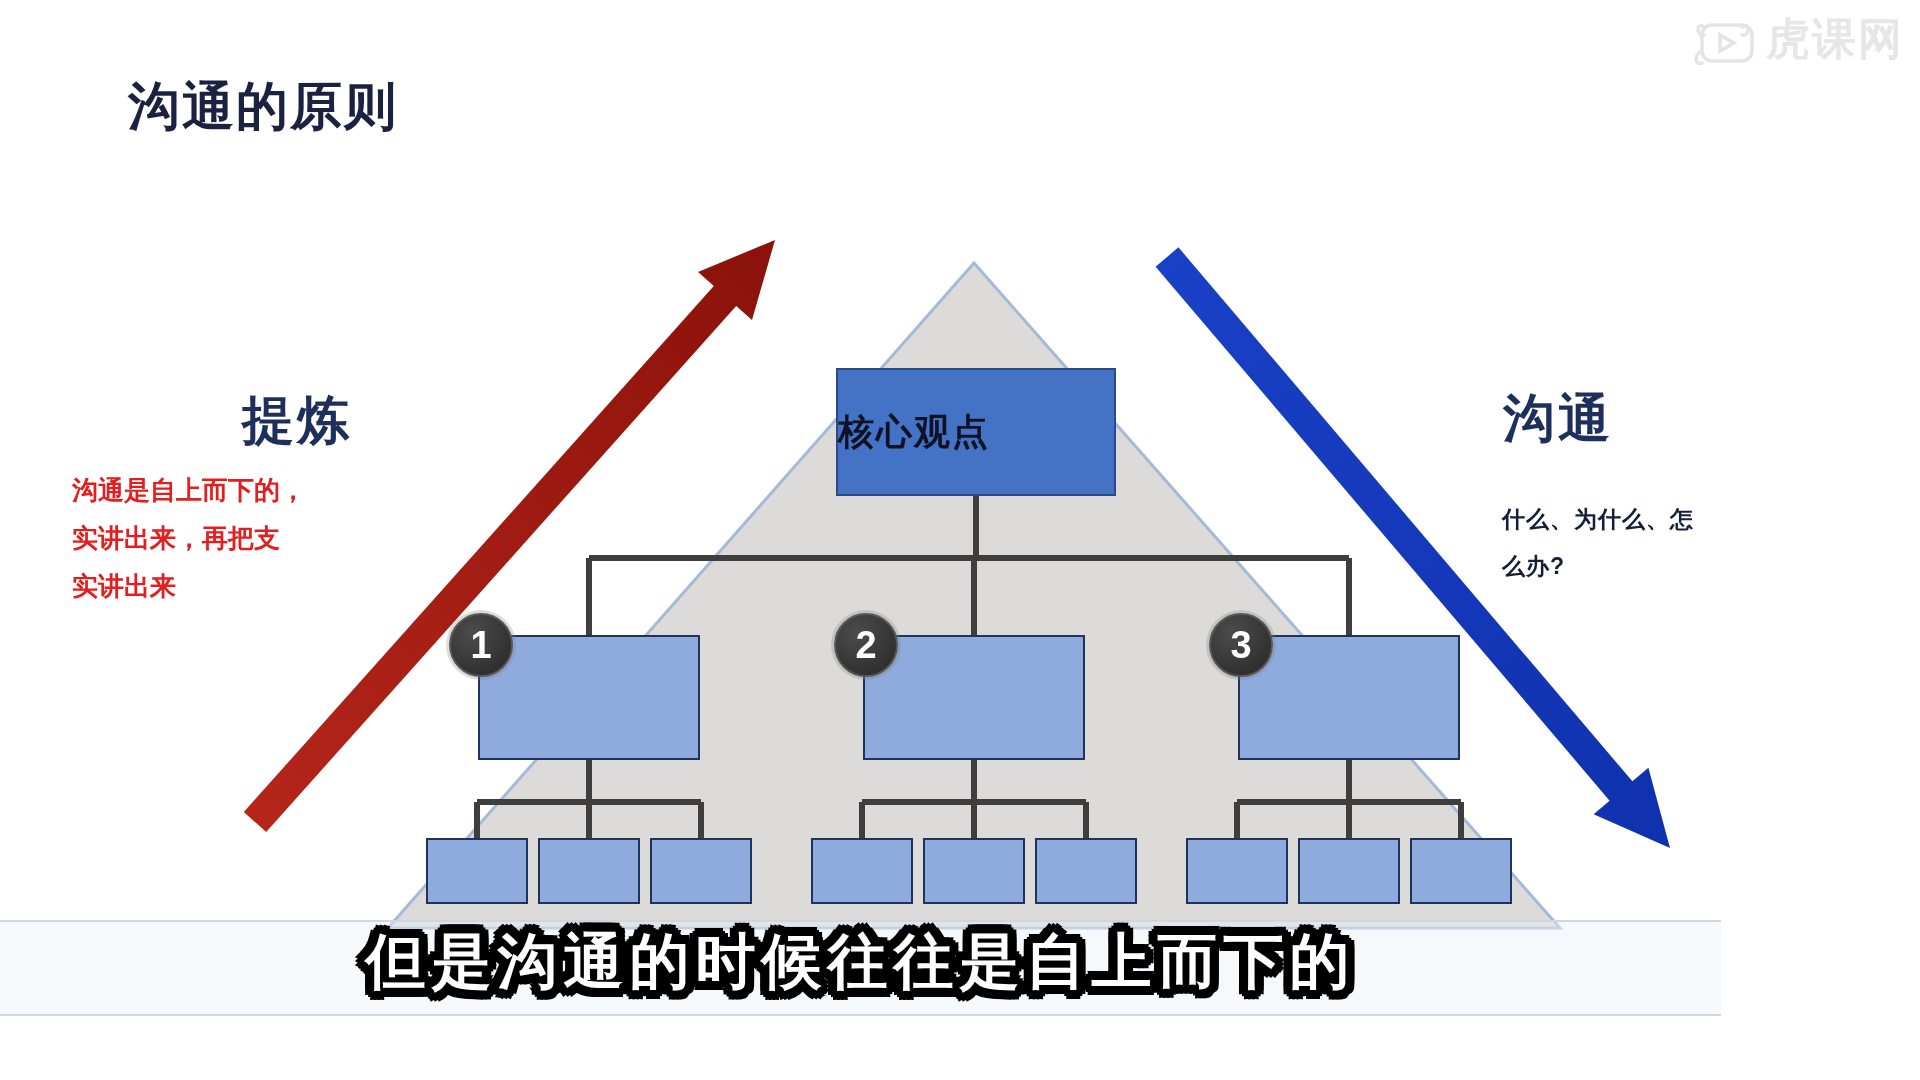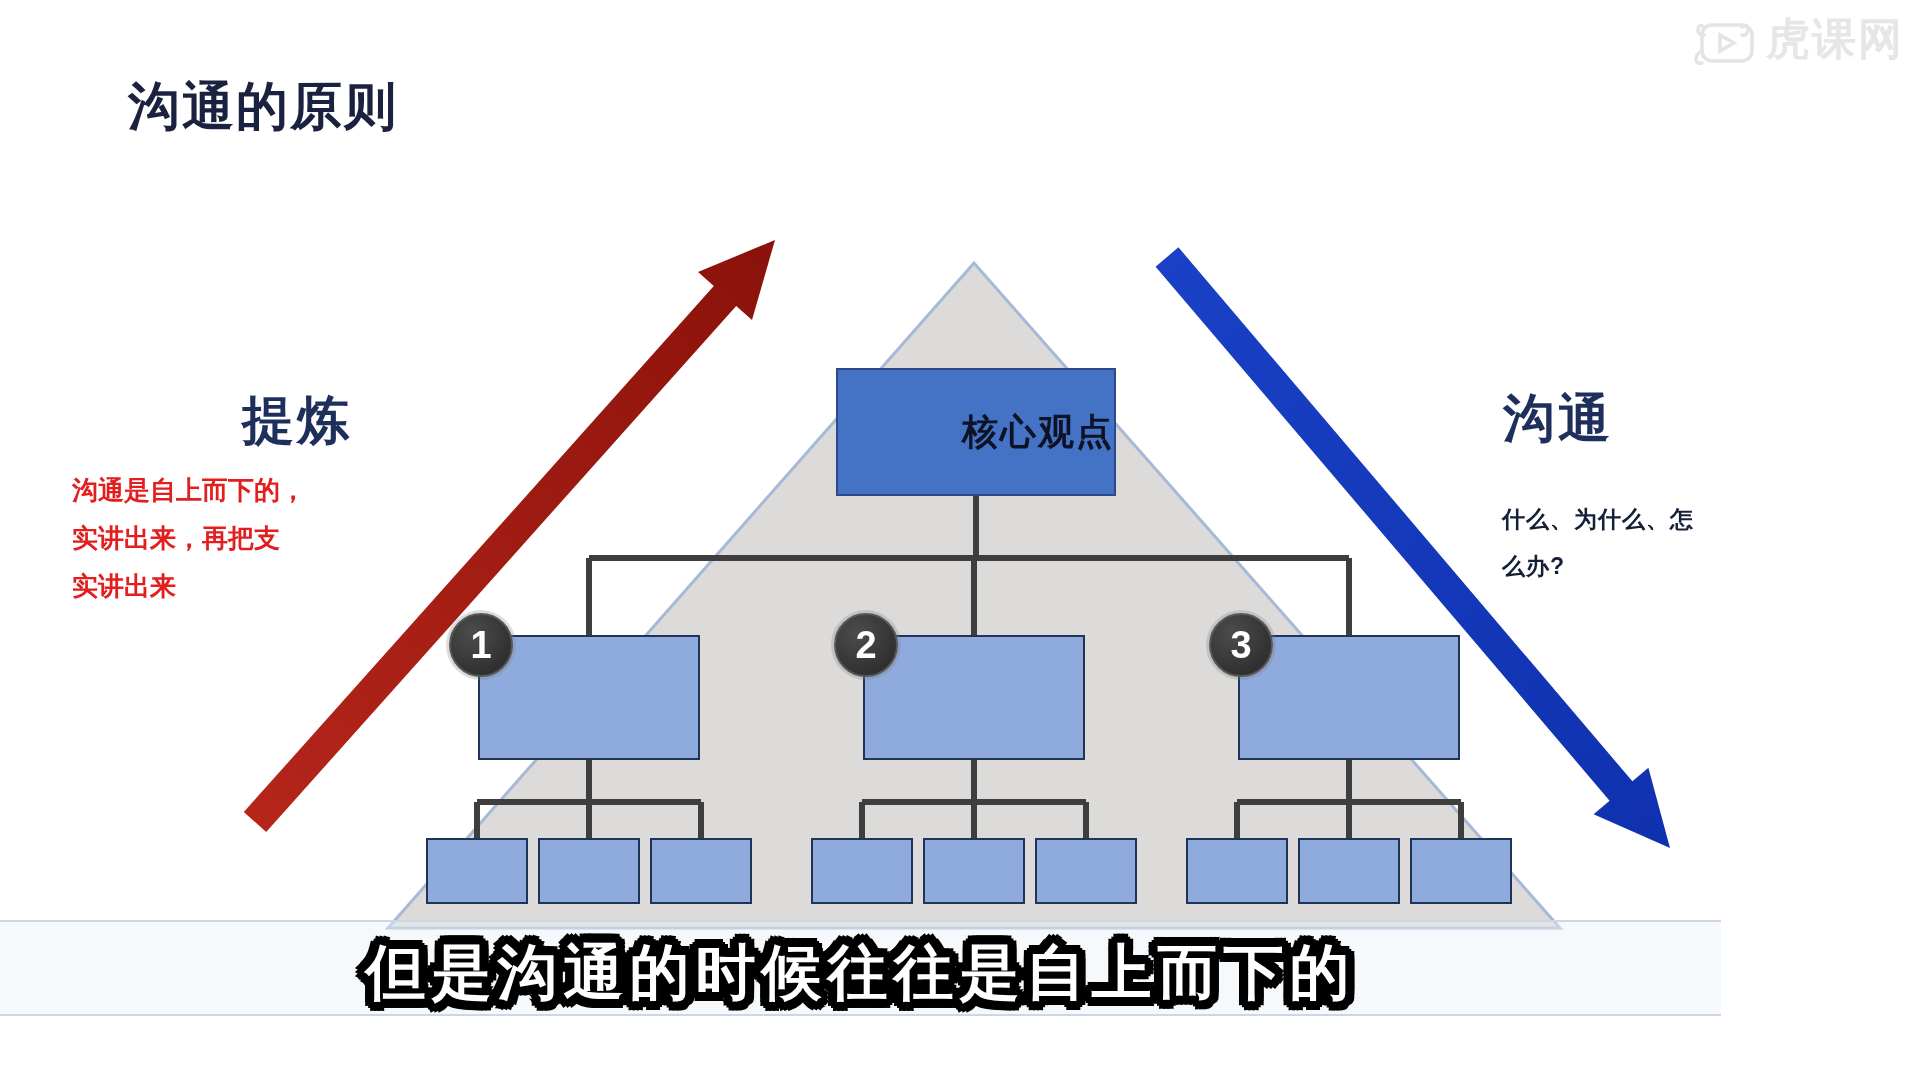--- a/index.html
+++ b/index.html
@@ -16,42 +16,42 @@
   
   .side-label{font-size:52px;font-weight:bold;color:#1d2f5a;letter-spacing:3px;}
   .label-refine{left:242px;top:386px;}
   .label-comm{left:1503px;top:384px;}
   
   .red-note{left:72px;top:466px;font-size:26px;font-weight:bold;color:#e21e1e;line-height:48px;}
   
   .right-note{left:1502px;top:496px;font-size:23px;font-weight:600;color:#141f38;line-height:47px;letter-spacing:1px;}
   
   .core-box{left:836px;top:368px;width:280px;height:128px;background:#4472c4;border:2px solid #2c4a8a;
-            display:flex;align-items:center;justify-content:flex-end;box-sizing:border-box;}
+            display:flex;align-items:center;justify-content:flex-start;box-sizing:border-box;}
   .core-box span{font-size:36px;font-weight:bold;color:#0d1226;letter-spacing:2px;}
   
   .mid-box{width:222px;height:125px;background:#8faadc;border:2px solid #1f3457;box-sizing:border-box;}
   .mid-1{left:478px;top:635px;} .mid-2{left:863px;top:635px;} .mid-3{left:1238px;top:635px;}
   
   .num-circle{width:64px;height:64px;border-radius:50%;
               background:radial-gradient(circle at 35% 30%, #4c4c4c, #262626);
               border:2px solid #585858;box-shadow:0 0 0 3px rgba(130,130,130,0.28);
               display:flex;align-items:center;justify-content:center;
               color:#fff;font-size:38px;font-weight:bold;box-sizing:border-box;}
   .nc-1{left:449px;top:613px;} .nc-2{left:834px;top:613px;} .nc-3{left:1209px;top:613px;}
   
   .small-box{width:102px;height:66px;background:#8faadc;border:2px solid #1f3457;box-sizing:border-box;top:838px;}
   .sb-1{left:426px;} .sb-2{left:538px;} .sb-3{left:650px;}
   .sb-4{left:811px;} .sb-5{left:923px;} .sb-6{left:1035px;}
   .sb-7{left:1186px;} .sb-8{left:1298px;} .sb-9{left:1410px;}
   
   .subtitle-band{left:0;top:920px;width:1721px;height:96px;
                  background:rgba(236,241,248,0.45);
                  border-top:2px solid #ccd6e4;border-bottom:2px solid #ccd6e4;
-                 display:flex;align-items:flex-end;justify-content:center;box-sizing:border-box;}
+                 display:flex;align-items:flex-start;justify-content:center;box-sizing:border-box;}
   .subtitle-text{font-size:60px;font-weight:bold;color:#ffffff;letter-spacing:6px;white-space:nowrap;
     text-shadow:
       -9px 0 0 #000, 9px 0 0 #000, 0 -9px 0 #000, 0 9px 0 #000,
       -6px -6px 0 #000, 6px -6px 0 #000, -6px 6px 0 #000, 6px 6px 0 #000,
       -9px -4px 0 #000, -9px 4px 0 #000, 9px -4px 0 #000, 9px 4px 0 #000,
       -4px -9px 0 #000, 4px -9px 0 #000, -4px 9px 0 #000, 4px 9px 0 #000;}
 </style>
 </head>
 <body>
 

